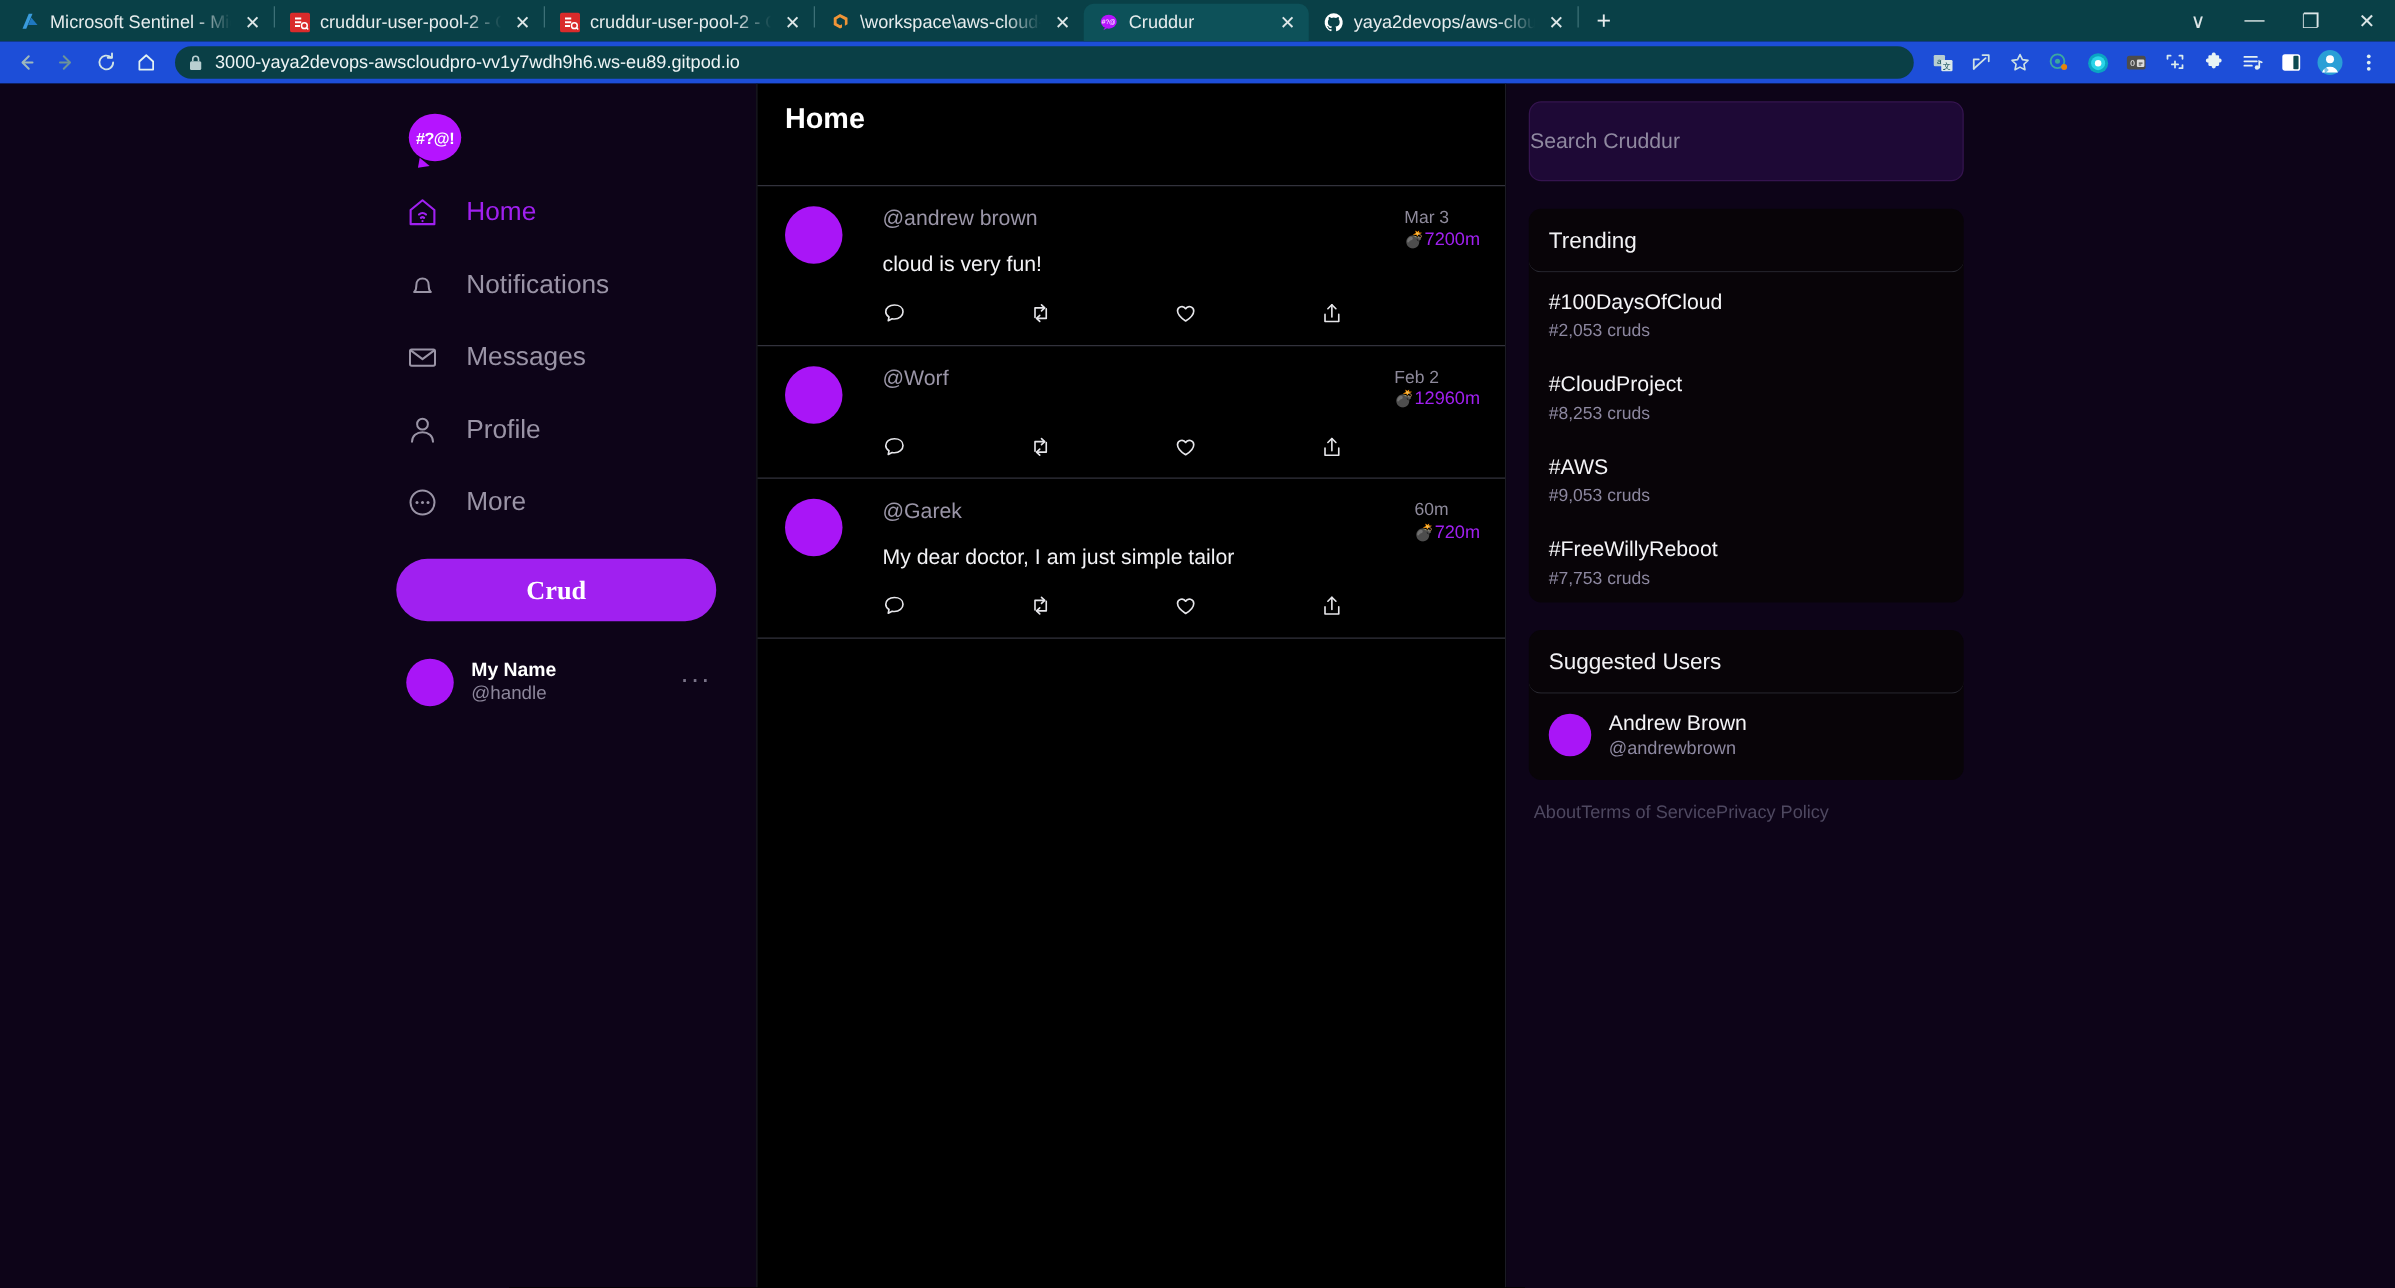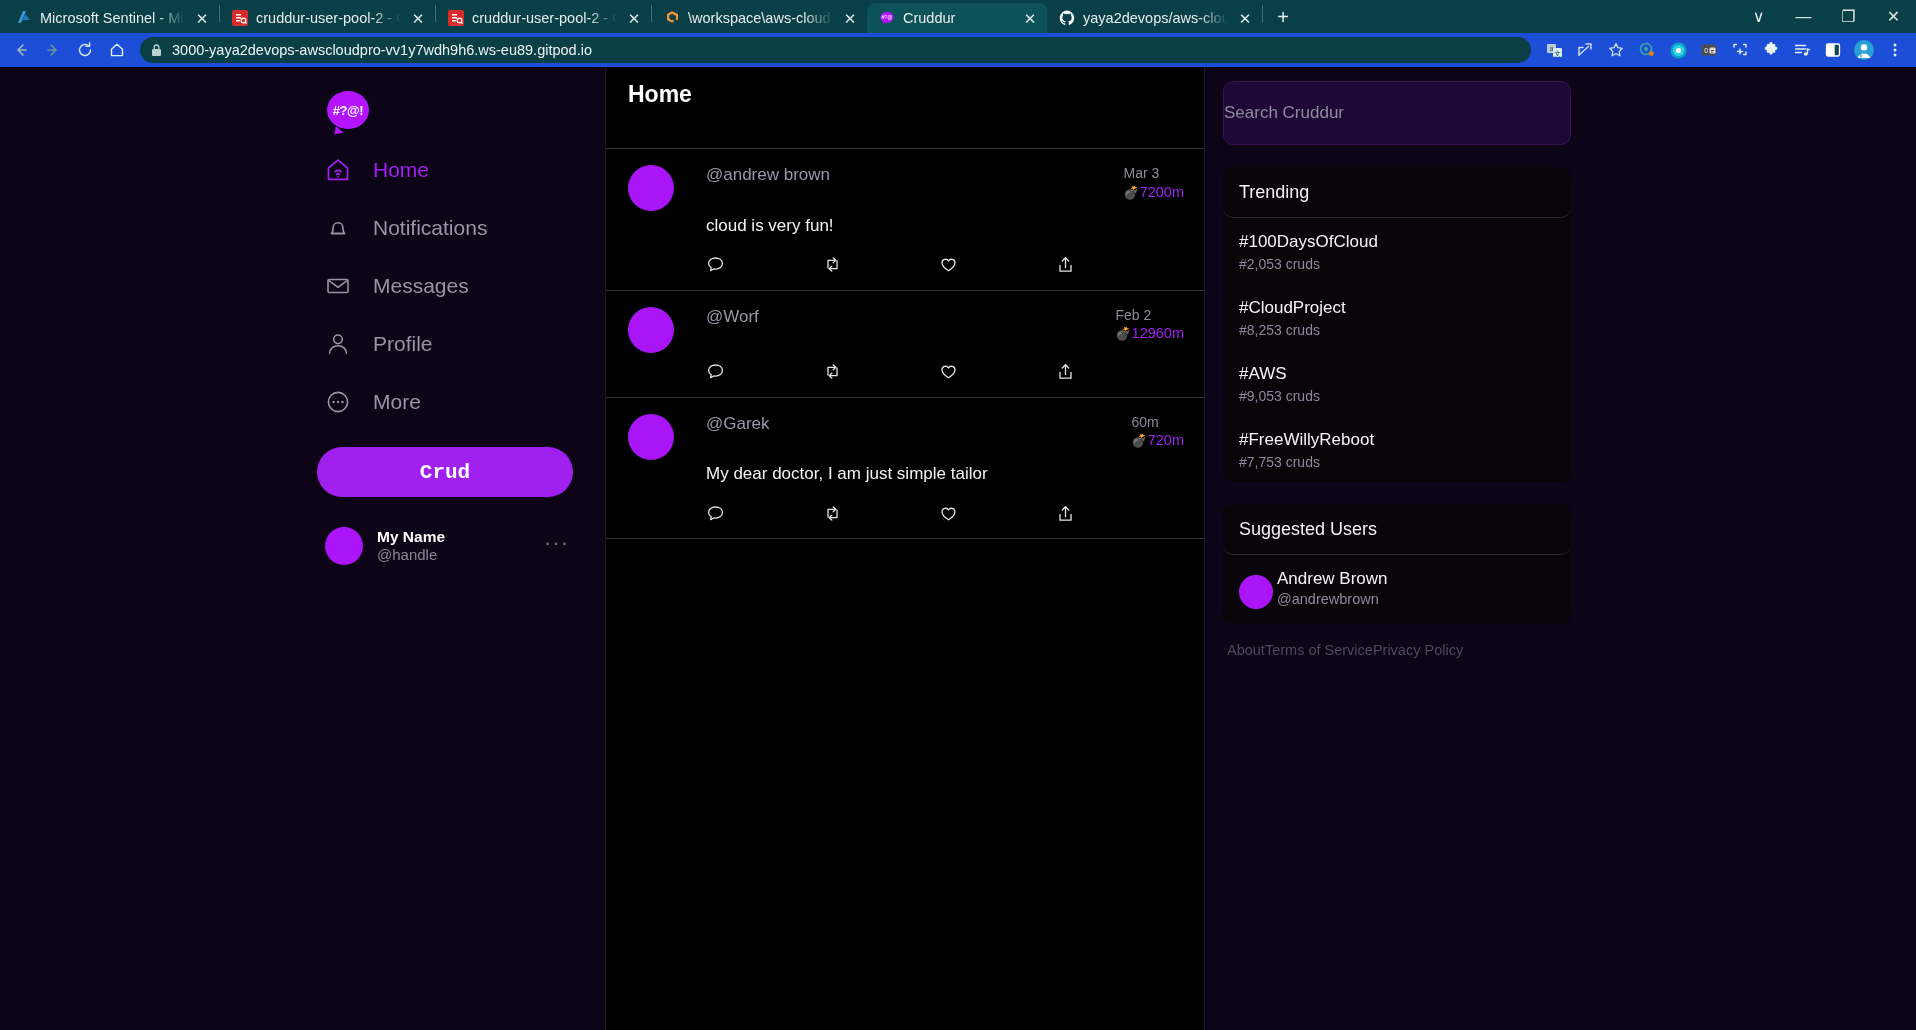--- a/index.html
+++ b/index.html
@@ -162,21 +162,21 @@
   .crud-btn {
     margin-top: 16px;
     width: 256px;
     height: 50px;
     background: #a020f0;
     color: #fff;
     border: 0;
     border-radius: 26px;
     font-size: 21px;
     font-weight: 700;
-    font-family: Liberation Mono, monospace;
+    font-family: Liberation Serif, serif;
     cursor: pointer;
     display: block;
   }
 
   .profile-row {
     margin-top: 24px;
     display: flex;
     align-items: center;
     gap: 14px;
     padding: 6px 4px 6px 8px;
@@ -214,21 +214,21 @@
     border-bottom: 1px solid #32323c;
     position: relative;
   }
   .act-main { flex: 1 1 auto; min-width: 0; }
   .act-top { display: flex; align-items: flex-start; }
   .act-handle { color: #9b96a8; font-size: 17px; flex: 1 1 auto; }
   .act-meta { line-height: 1.25; flex: 0 0 auto; }
   .act-date { color: #8e8a9b; font-size: 14px; display: block; }
   .act-expiry { color: #a020f0; font-size: 14.5px; display: block; white-space: nowrap; }
   .bomb { font-size: 13px; }
-  .act-msg { color: #f2f2f5; font-size: 17px; margin-top: 15px; }
+  .act-msg { color: #f2f2f5; font-size: 17px; margin-top: 1px; }
   .act-actions {
     display: flex;
     margin-top: 18px;
     padding-right: 12px;
   }
   .act-actions .abtn {
     flex: 1 1 0;
     display: flex;
     align-items: center;
     justify-content: flex-start;
@@ -273,21 +273,21 @@
     color: #f2f2f5;
     font-size: 18px;
     border-bottom: 1px solid #2a2a33;
     border-radius: 10px;
   }
   .trend-item { padding: 14px 16px 12px 16px; }
   .trend-tag { color: #f4f4f7; font-size: 17px; }
   .trend-count { color: #8d88a0; font-size: 14px; margin-top: 4px; }
 
   .suggest-item {
-    display: flex; align-items: flex-end; gap: 4px;
+    display: flex; align-items: center; gap: 14px;
     padding: 13px 16px 15px 16px;
   }
   .sg-name { color: #f4f4f7; font-size: 17px; line-height: 1.3; }
   .sg-handle { color: #8d88a0; font-size: 14.5px; line-height: 1.3; }
 
   .footer-links {
     display: flex; margin-top: 18px; padding-left: 4px;
   }
   .footer-links a { color: #4e4860; font-size: 14.5px; text-decoration: none; }
 </style>

